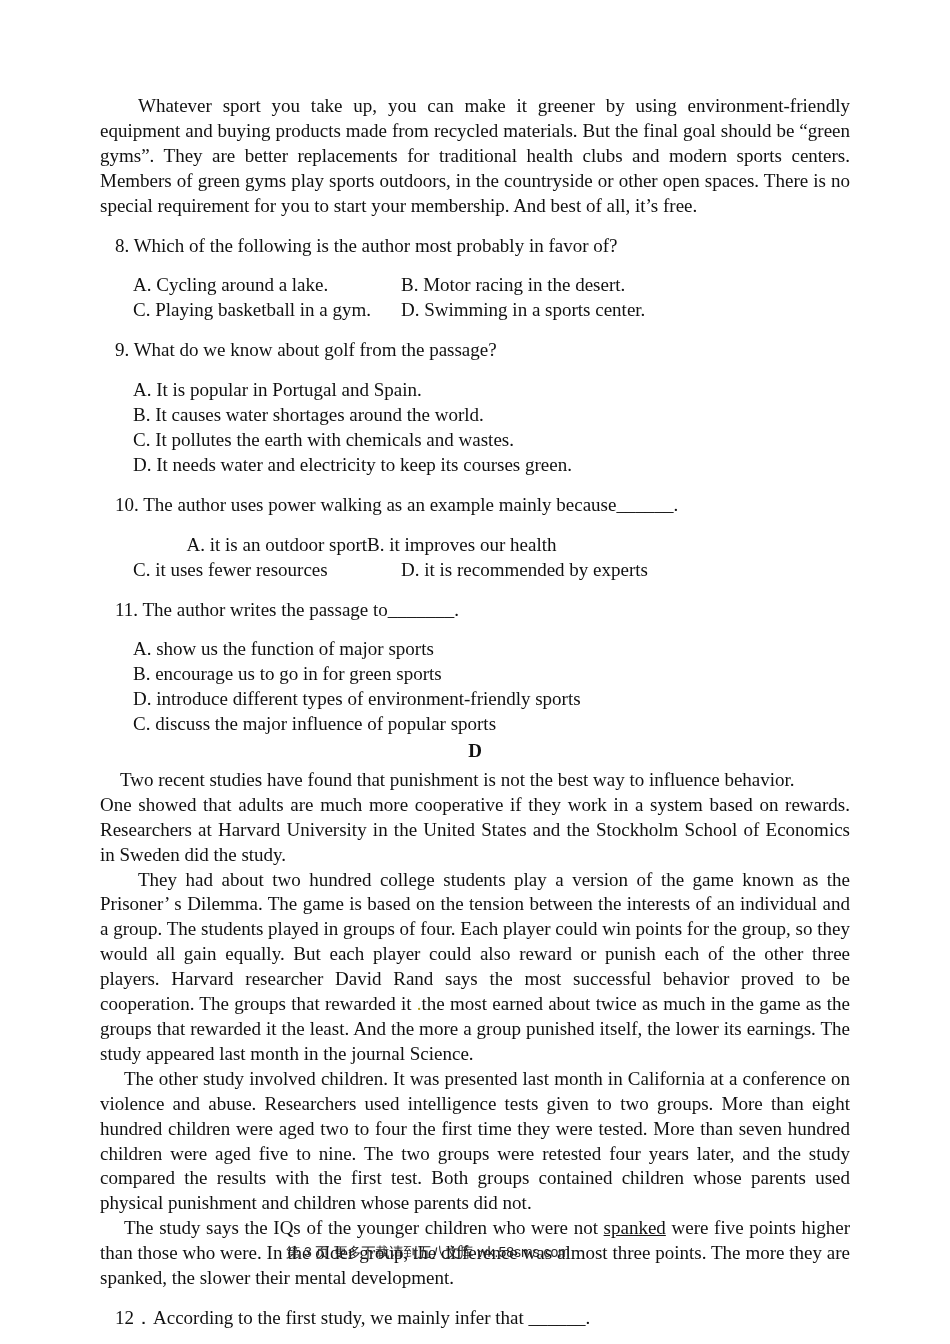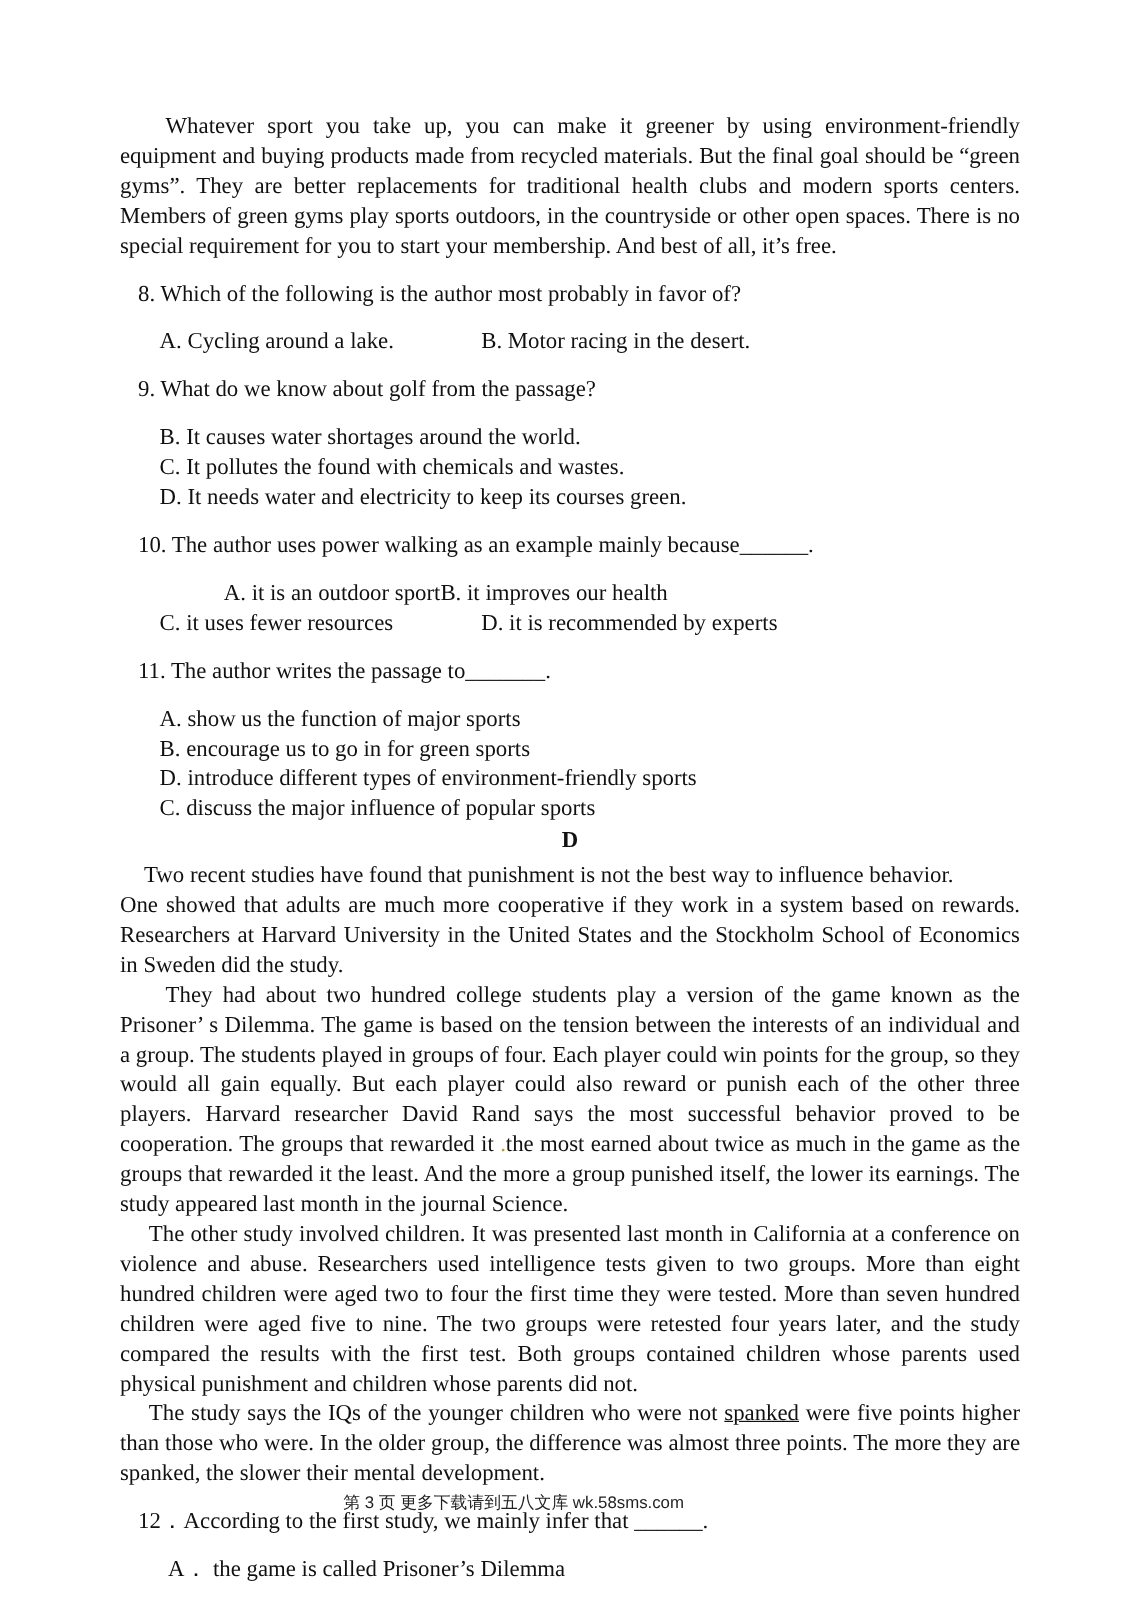--- a/index.html
+++ b/index.html
@@ -31,26 +31,30 @@
 
 <div class="page">
 
   <p class="para ind1">Whatever sport you take up, you can make it greener by using environment-friendly equipment and buying products made from recycled materials. But the final goal should be “green gyms”. They are better replacements for traditional health clubs and modern sports centers. Members of green gyms play sports outdoors, in the countryside or other open spaces. There is no special requirement for you to start your membership. And best of all, it’s free.</p>
 
   <div>
     <p class="q">8.   Which of the following is the author most probably in favor of?</p>
     <div class="opt-row">
       <span class="opt w268">A. Cycling around a lake.</span><span class="opt">B. Motor racing in the desert.</span>
     </div>
+    <div class="opt-row">
+      <span class="opt w268">C. Playing basketball in a gym.</span><span class="opt">D. Swimming in a sports center.</span>
+    </div>
   </div>
 
   <div>
     <p class="q">9.   What do we know about golf from the passage?</p>
+    <p class="single">A. It is popular in Portugal and Spain.</p>
     <p class="single">B. It causes water shortages around the world.</p>
-    <p class="single">C. It pollutes the found with chemicals and wastes.</p>
+    <p class="single">C. It pollutes the earth with chemicals and wastes.</p>
     <p class="single">D. It needs water and electricity to keep its courses green.</p>
   </div>
 
   <div>
     <p class="q">10. The author uses power walking as an example mainly because______.</p>
     <div class="opt-row">
       <span class="opt w234">A. it is an outdoor sport</span><span class="opt">B. it improves our health</span>
     </div>
     <div class="opt-row">
       <span class="opt w268">C. it uses fewer resources</span><span class="opt">D. it is recommended by experts</span>

